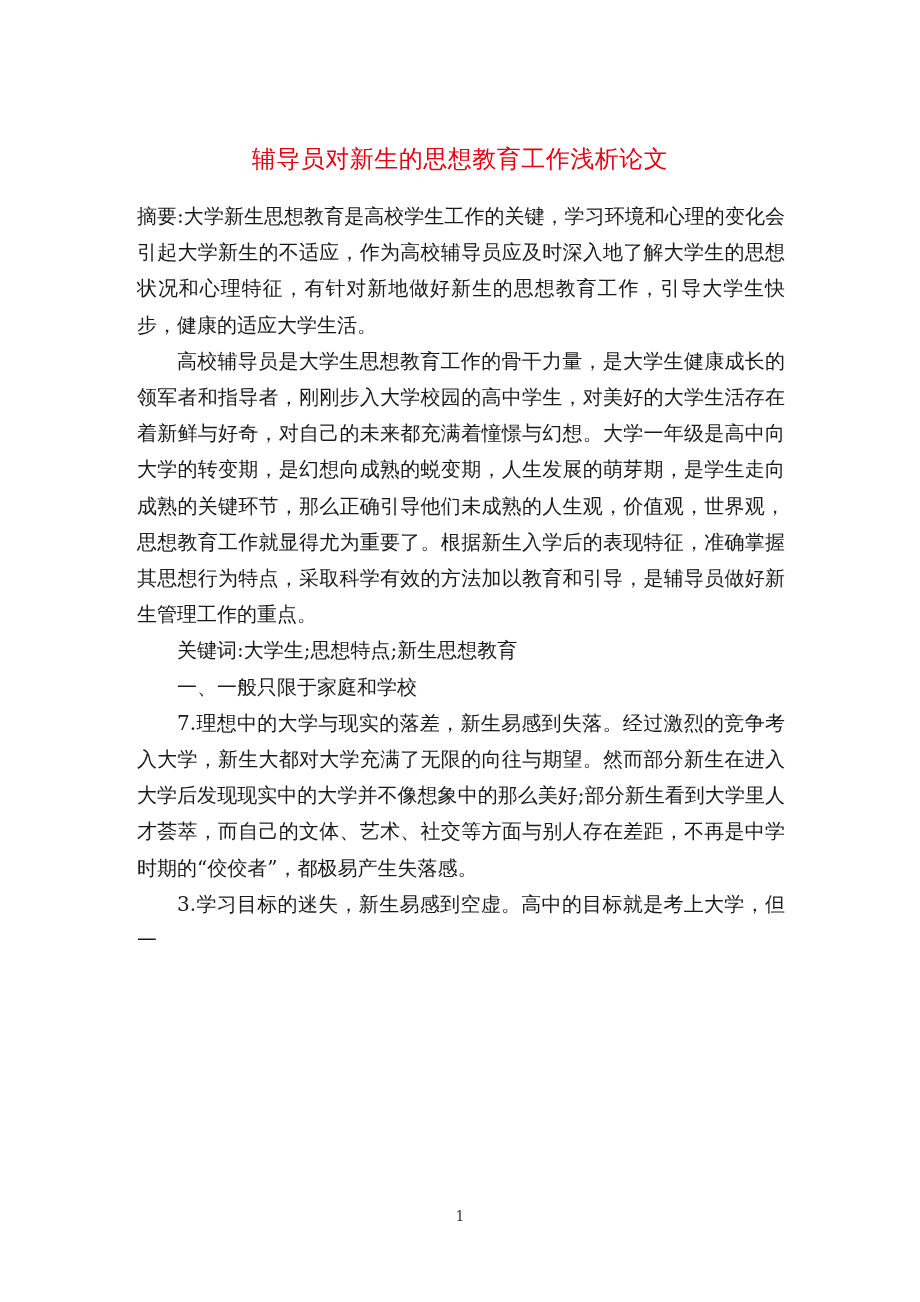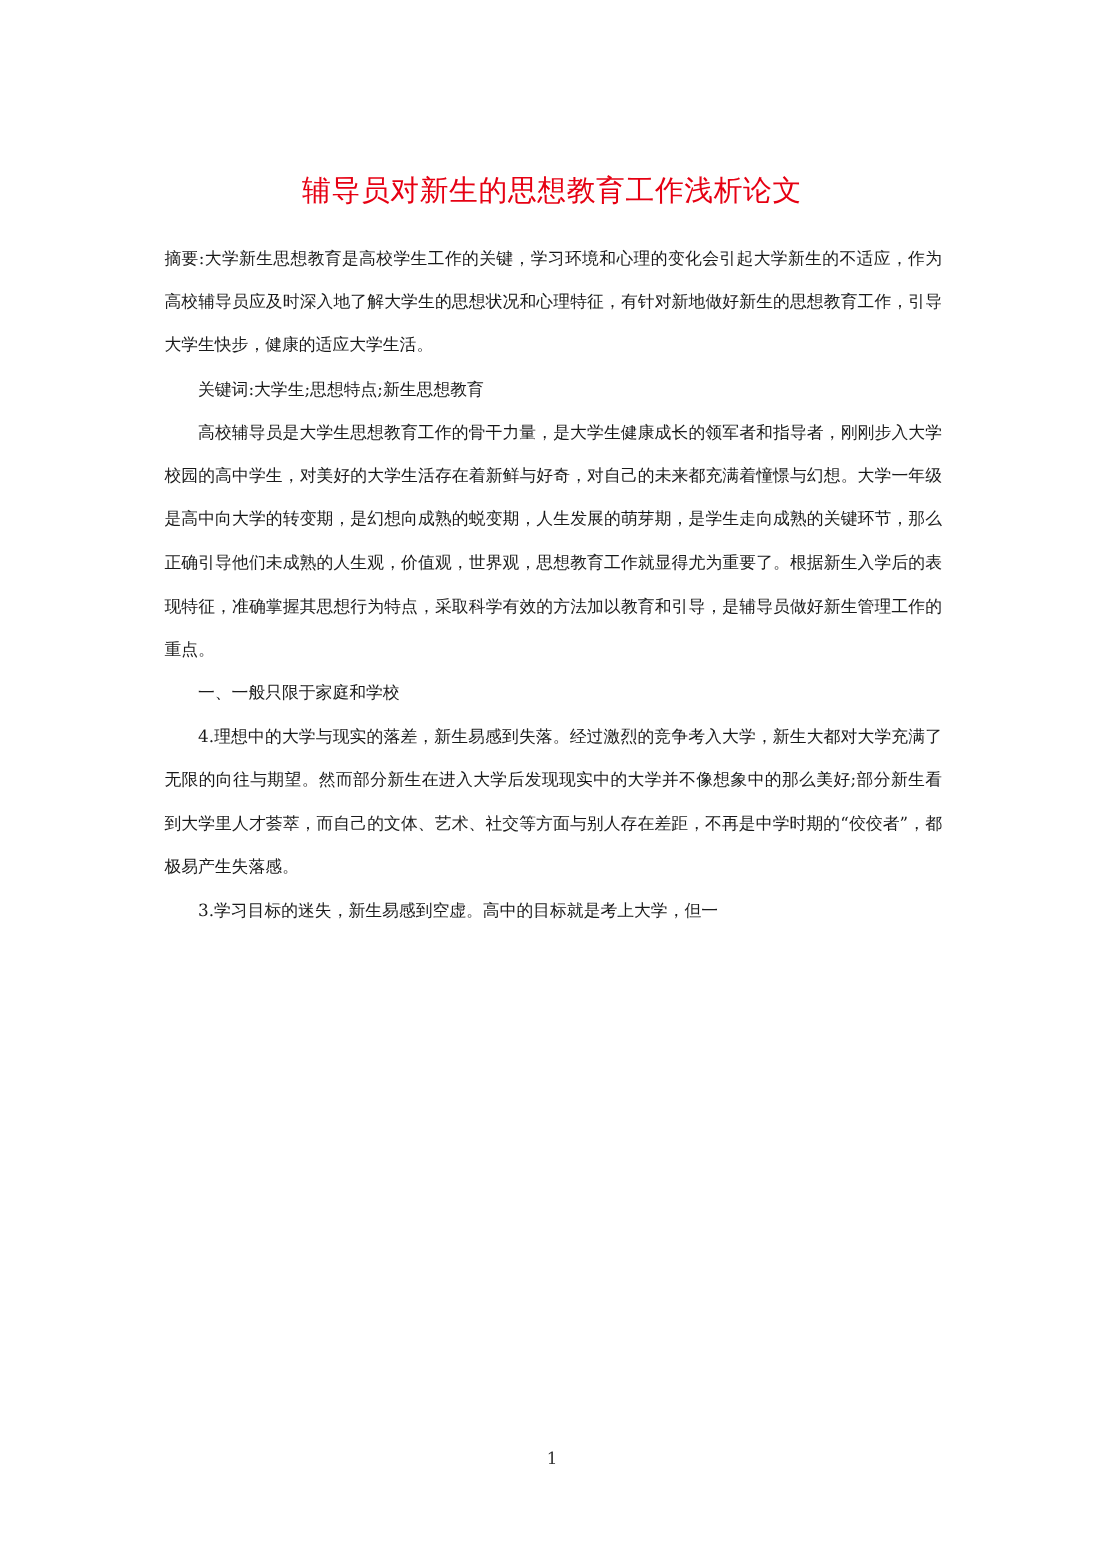--- a/index.html
+++ b/index.html
@@ -12,41 +12,41 @@
     position: absolute; left: 0; top: 126px; width: 920px;
     text-align: center;
     font-family: "DejaVu Sans", "Liberation Sans", sans-serif;
     font-size: 24px; line-height: 34px;
     color: #e60012; letter-spacing: 0.5px;
     font-weight: normal;
   }
   .body {
     position: absolute; left: 137px; top: 198px; width: 648px;
     font-family: "DejaVu Serif", "Liberation Serif", serif;
-    font-size: 14px; line-height: 36.2px; color: #1a1a1a;
+    font-size: 20px; line-height: 36.2px; color: #1a1a1a;
     text-align: justify;
   }
   .body p { margin: 0; padding: 0; }
   .body p.indent { text-indent: 2em; }
   .pagenum {
     position: absolute; left: 0; top: 1208px; width: 920px;
     text-align: center;
     font-family: "DejaVu Serif", "Liberation Serif", serif;
     font-size: 14px; color: #333333;
   }
 </style>
 </head>
 <body>
 
 <div class="page">
   <h1 class="title">辅导员对新生的思想教育工作浅析论文</h1>
 
   <div class="body">
     <p>摘要:大学新生思想教育是高校学生工作的关键，学习环境和心理的变化会引起大学新生的不适应，作为高校辅导员应及时深入地了解大学生的思想状况和心理特征，有针对新地做好新生的思想教育工作，引导大学生快步，健康的适应大学生活。</p>
+    <p class="indent">高校辅导员是大学生思想教育工作的骨干力量，是大学生健康成长的领军者和指导者，刚刚步入大学校园的高中学生，对美好的大学生活存在着新鲜与好奇，对自己的未来都充满着憧憬与幻想。大学一年级是高中向大学的转变期，是幻想向成熟的蜕变期，人生发展的萌芽期，是学生走向成熟的关键环节，那么正确引导他们未成熟的人生观，价值观，世界观，思想教育工作就显得尤为重要了。根据新生入学后的表现特征，准确掌握其思想行为特点，采取科学有效的方法加以教育和引导，是辅导员做好新生管理工作的重点。</p>
     <p class="indent">关键词:大学生;思想特点;新生思想教育</p>
-    <p class="indent">高校辅导员是大学生思想教育工作的骨干力量，是大学生健康成长的领军者和指导者，刚刚步入大学校园的高中学生，对美好的大学生活存在着新鲜与好奇，对自己的未来都充满着憧憬与幻想。大学一年级是高中向大学的转变期，是幻想向成熟的蜕变期，人生发展的萌芽期，是学生走向成熟的关键环节，那么正确引导他们未成熟的人生观，价值观，世界观，思想教育工作就显得尤为重要了。根据新生入学后的表现特征，准确掌握其思想行为特点，采取科学有效的方法加以教育和引导，是辅导员做好新生管理工作的重点。</p>
     <p class="indent">一、一般只限于家庭和学校</p>
-    <p class="indent">4.理想中的大学与现实的落差，新生易感到失落。经过激烈的竞争考入大学，新生大都对大学充满了无限的向往与期望。然而部分新生在进入大学后发现现实中的大学并不像想象中的那么美好;部分新生看到大学里人才荟萃，而自己的文体、艺术、社交等方面与别人存在差距，不再是中学时期的“佼佼者”，都极易产生失落感。</p>
+    <p class="indent">7.理想中的大学与现实的落差，新生易感到失落。经过激烈的竞争考入大学，新生大都对大学充满了无限的向往与期望。然而部分新生在进入大学后发现现实中的大学并不像想象中的那么美好;部分新生看到大学里人才荟萃，而自己的文体、艺术、社交等方面与别人存在差距，不再是中学时期的“佼佼者”，都极易产生失落感。</p>
     <p class="indent">3.学习目标的迷失，新生易感到空虚。高中的目标就是考上大学，但一</p>
   </div>
 
   <div class="pagenum">1</div>
 </div>
 
 </body></html>

